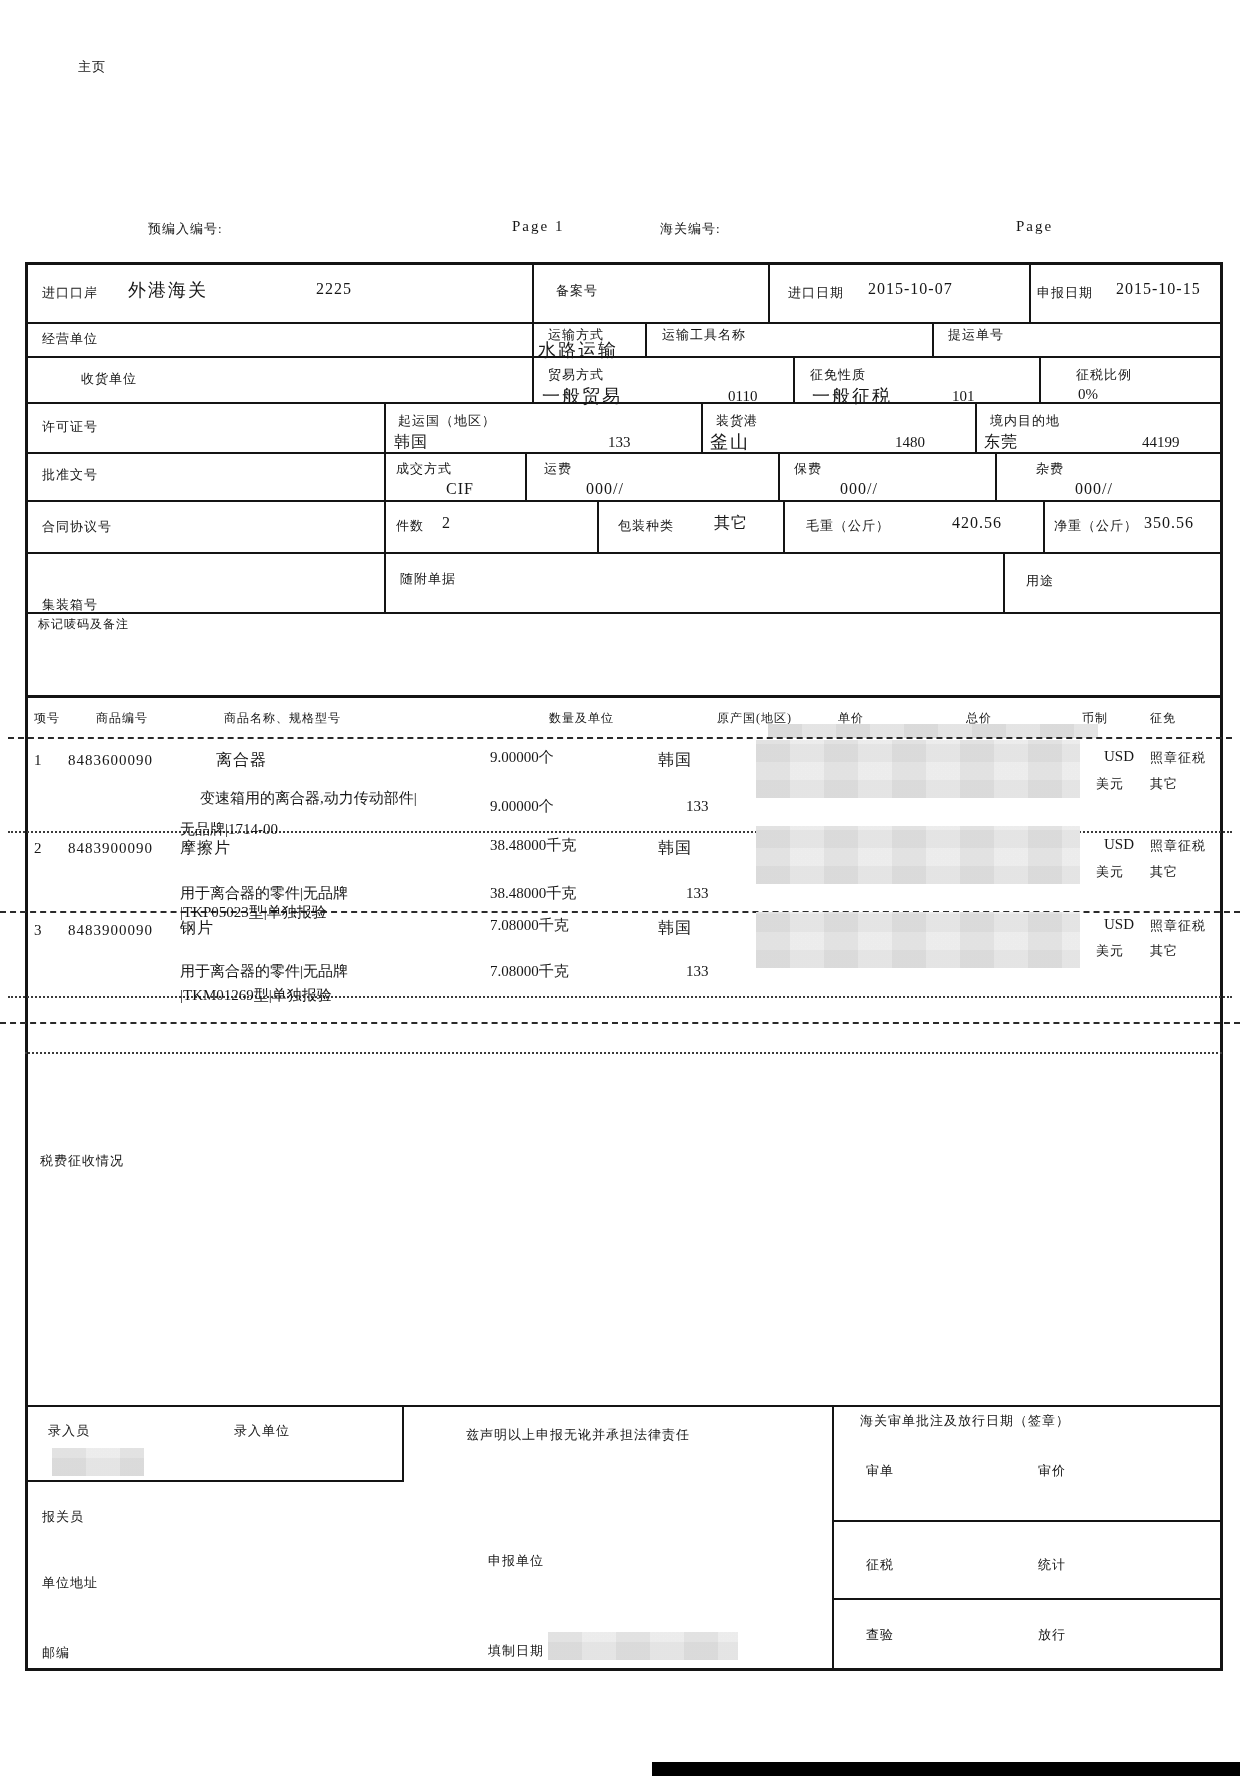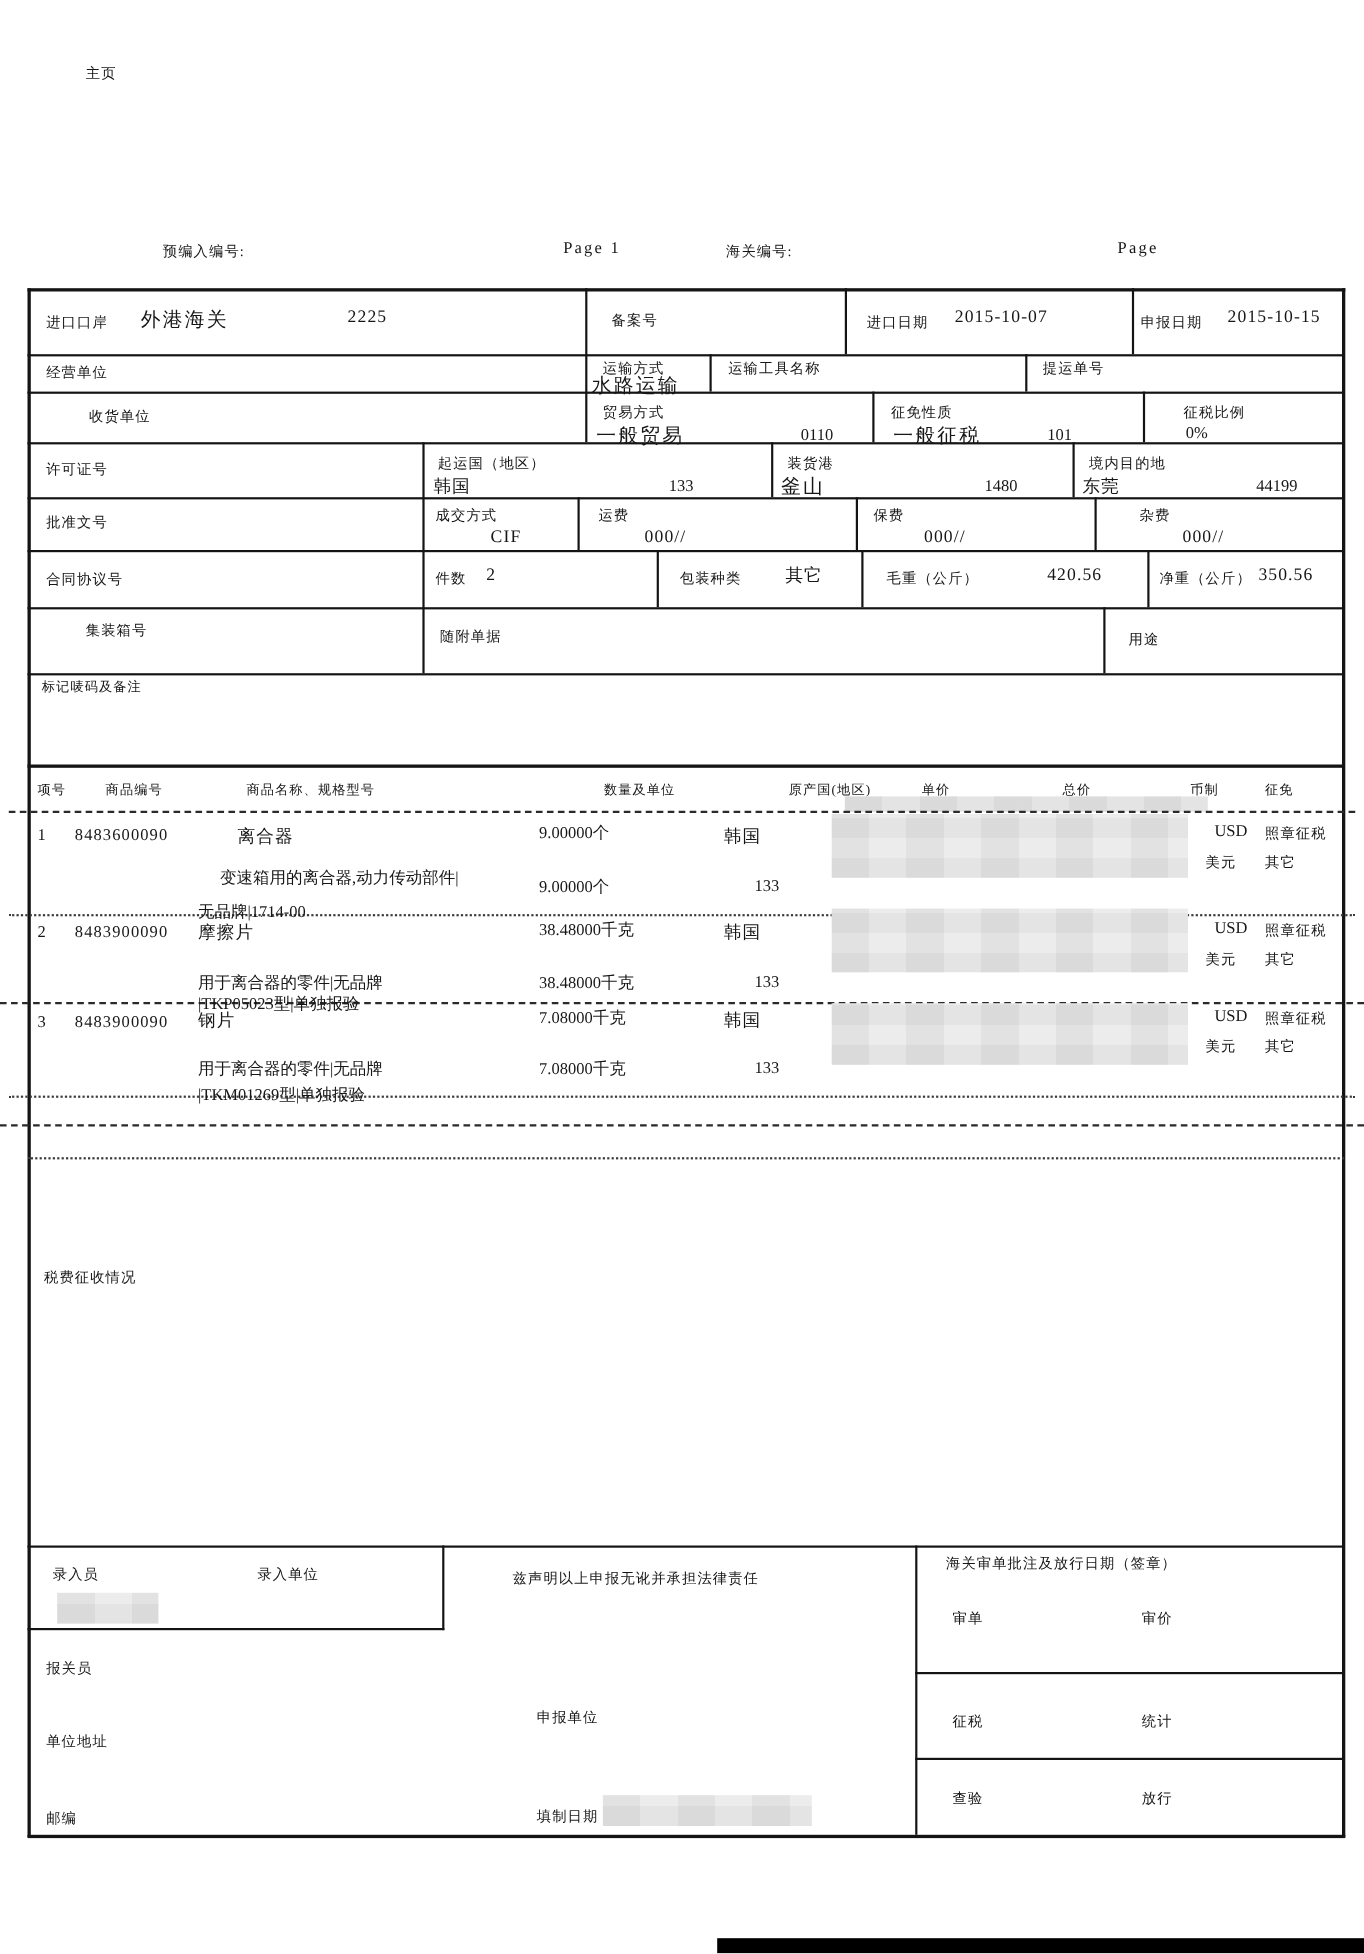--- a/index.html
+++ b/index.html
@@ -123,21 +123,21 @@
   <div class="abs lbl" style="left:42px;top:518px;">合同协议号</div>
   <div class="abs lbl" style="left:396px;top:517px;">件数</div>
   <div class="abs med" style="left:442px;top:514px;">2</div>
   <div class="abs lbl" style="left:618px;top:517px;">包装种类</div>
   <div class="abs med" style="left:714px;top:513px;">其它</div>
   <div class="abs lbl" style="left:806px;top:517px;">毛重（公斤）</div>
   <div class="abs med" style="left:952px;top:514px;">420.56</div>
   <div class="abs lbl" style="left:1054px;top:517px;">净重（公斤）</div>
   <div class="abs med" style="left:1144px;top:514px;">350.56</div>
 
-  <div class="abs lbl" style="left:42px;top:564px;margin-left:36px;">集装箱号</div>
+  <div class="abs lbl" style="left:42px;top:596px;">集装箱号</div>
   <div class="abs lbl" style="left:400px;top:570px;">随附单据</div>
   <div class="abs lbl" style="left:1026px;top:572px;">用途</div>
 
   <div class="abs sm" style="left:38px;top:616px;">标记唛码及备注</div>
 
   <div class="abs sm" style="left:34px;top:710px;">项号</div>
   <div class="abs sm" style="left:96px;top:710px;">商品编号</div>
   <div class="abs sm" style="left:224px;top:710px;">商品名称、规格型号</div>
   <div class="abs sm" style="left:549px;top:710px;">数量及单位</div>
   <div class="abs sm" style="left:717px;top:710px;">原产国(地区)</div>

